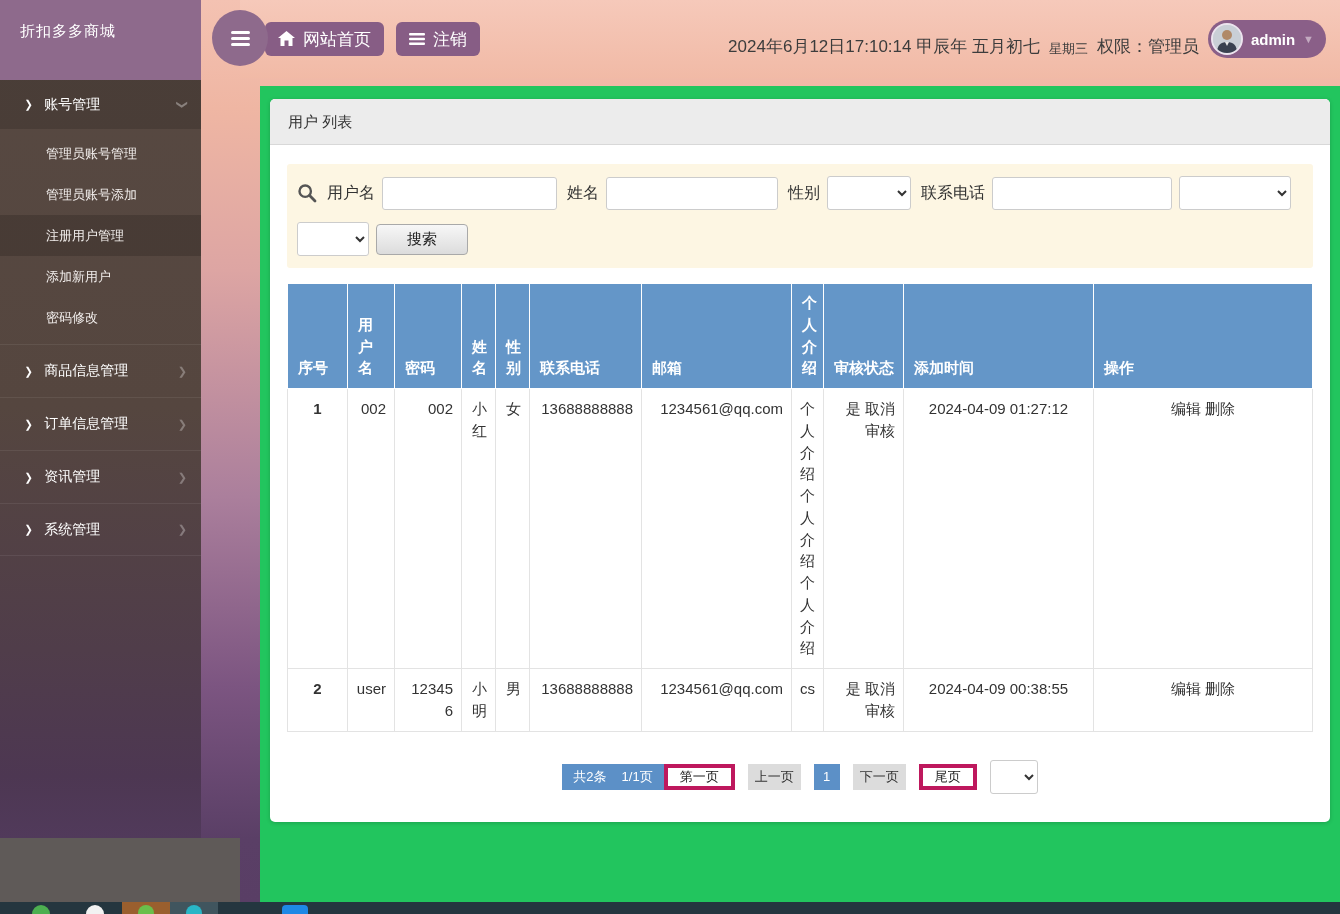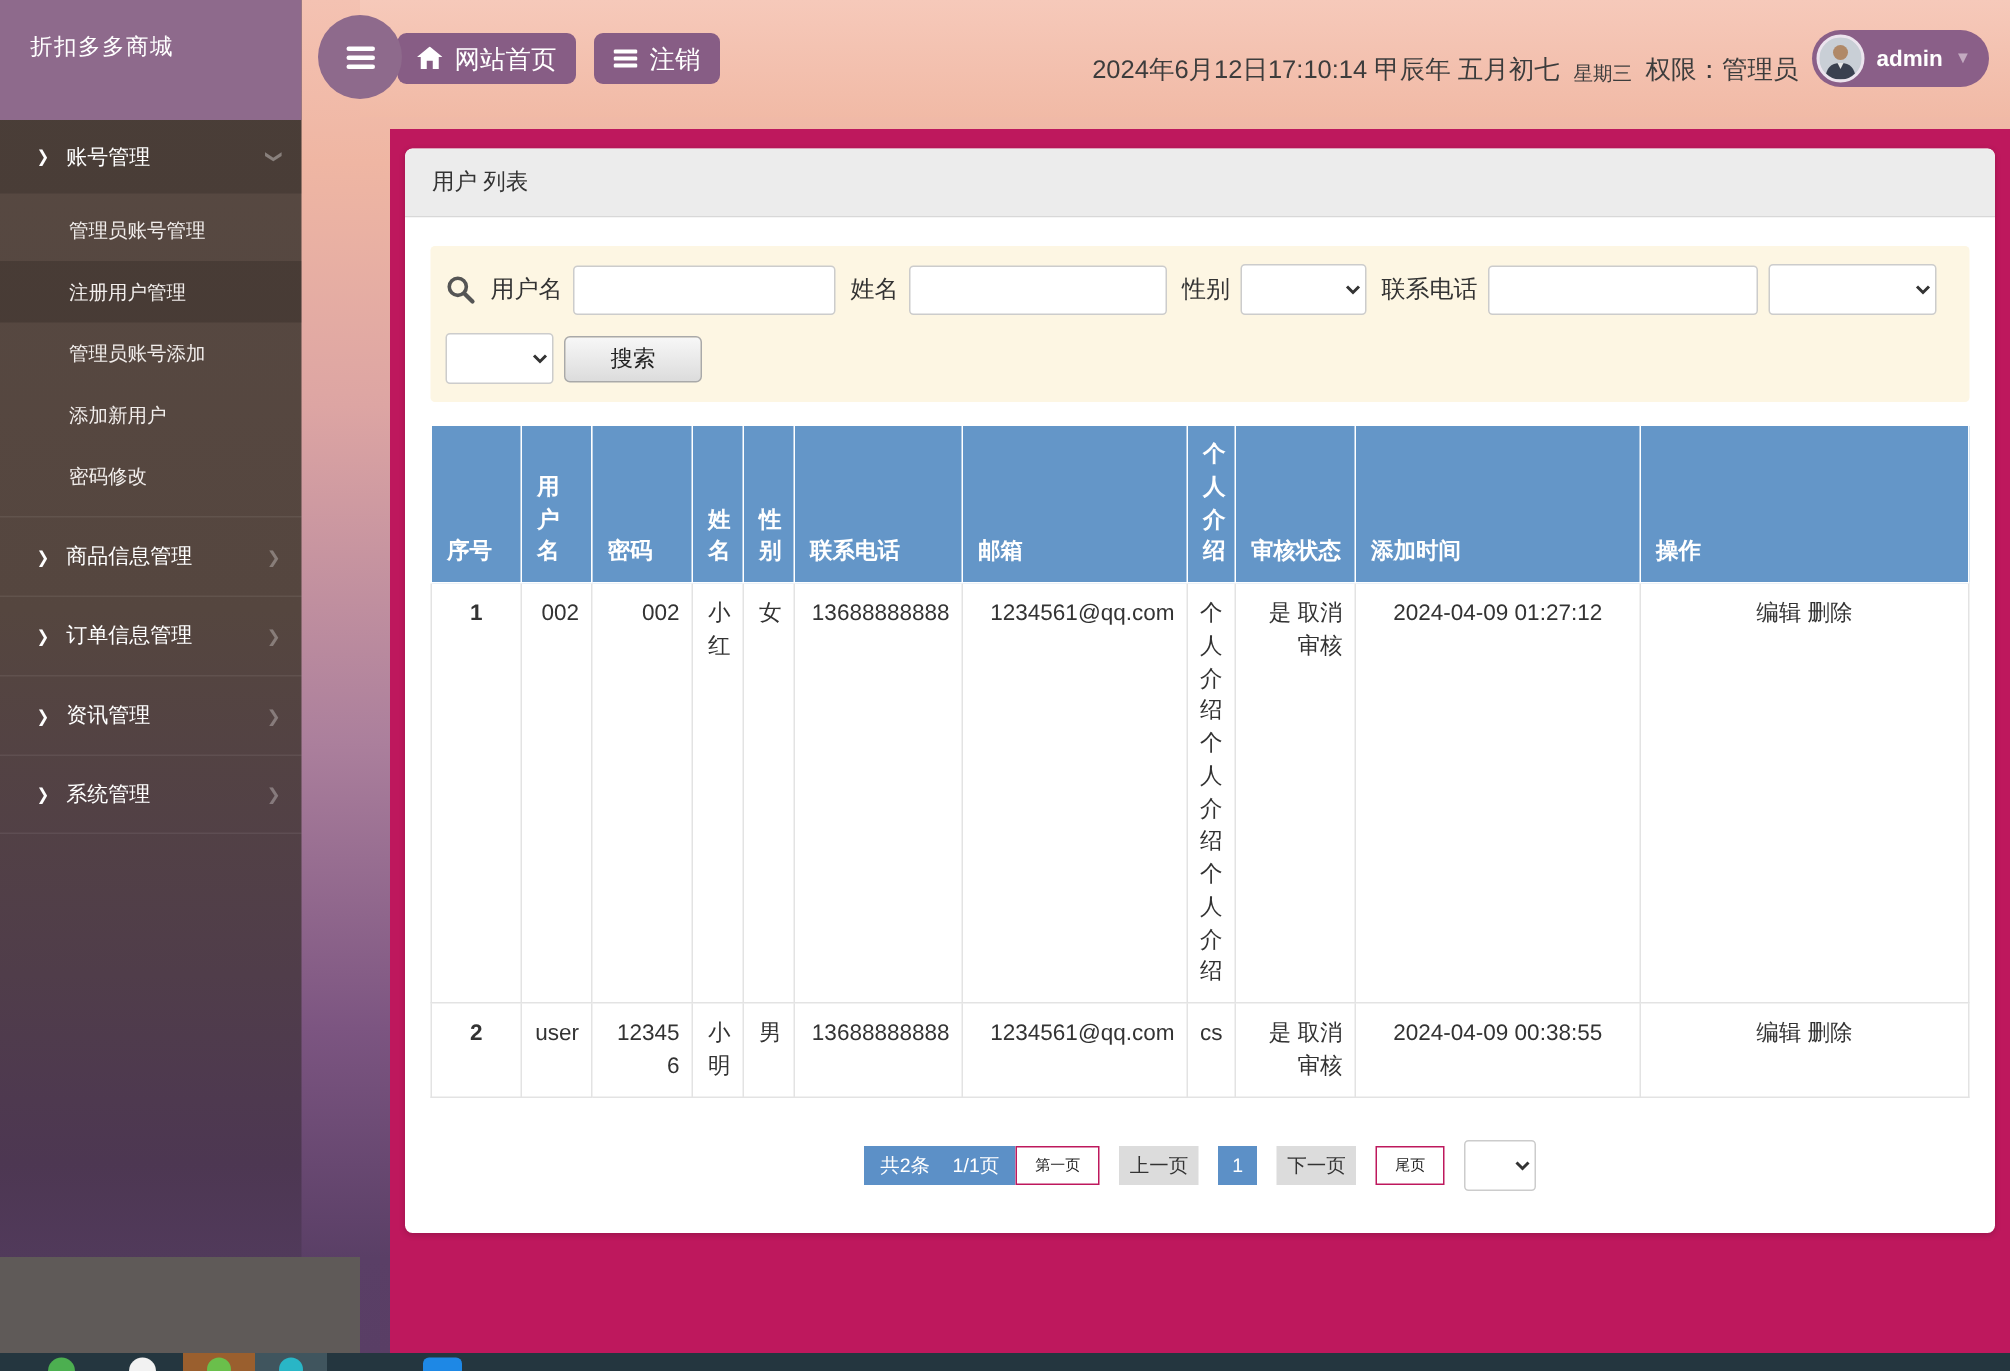--- a/index.html
+++ b/index.html
@@ -55,21 +55,21 @@
   .weekday { font-size:13px; }
   .admin-pill { background:#8a5f88; height:38px; border-radius:19px; display:flex;
     align-items:center; gap:8px; padding:0 12px 0 3px; cursor:pointer; }
   .avatar { width:32px; height:32px; border-radius:50%; border:2px solid #ece4ee;
     background:#cfd4da; overflow:hidden; flex:none; }
   .admin-name { color:#fff; font-size:15px; font-weight:bold; }
   .pill-caret { color:#c3aac0; font-size:11px; }
 
   
   .main { position:absolute; left:260px; top:86px; width:1080px; height:816px;
-    background:#be185d; z-index:3; padding:13px 10px 0; }
+    background:#22c55e; z-index:3; padding:13px 10px 0; }
   .panel { background:#fff; border-radius:5px; box-shadow:0 1px 4px rgba(0,0,0,.18);
     overflow:hidden; padding-bottom:28px; }
   .panel-header { height:46px; line-height:45px; background:#ececec;
     border-bottom:1px solid #d8d8d8; padding:0 18px; font-size:15px; color:#333;
     border-radius:5px 5px 0 0; }
   .panel-body { padding:19px 17px 0; }
 
   
   .search-box { background:#fdf6e3; border-radius:3px; padding:12px 10px;
     display:flex; flex-wrap:wrap; align-items:center; column-gap:7px; row-gap:12px;
@@ -96,22 +96,22 @@
   td.c-index { text-align:center; font-weight:bold; }
   td.c-time, td.c-actions { text-align:center; }
   .row-link { cursor:pointer; }
 
   
   .pagination { display:flex; justify-content:center; align-items:center; gap:13px;
     margin-top:28px; font-size:13px; color:#333; }
   .pg-joined { display:flex; }
   .pg-info { background:#5c90c7; color:#fff; height:26px; display:flex; align-items:center;
     padding:0 11px; gap:15px; }
-  .pg-first, .pg-last { background:#fff; border:1px solid #be185d; height:26px;
-    padding:0 12px; color:#222; cursor:pointer; font-size:10px; font-family:inherit; }
+  .pg-first, .pg-last { background:#fff; border:4px solid #be185d; height:26px;
+    padding:0 12px; color:#222; cursor:pointer; font-size:13px; font-family:inherit; }
   .pg-gray { background:#dcdcdc; border:none; height:26px; padding:0 7px; color:#333;
     cursor:pointer; font-size:13px; font-family:inherit; }
   .pg-current { background:#5c90c7; color:#fff; width:26px; height:26px; line-height:26px;
     text-align:center; }
   .pg-select { height:24px; width:48px; font-size:13px; }
 </style>
 </head>
 <body>
 
 <div class="page-bg"></div>
@@ -128,22 +128,22 @@
     </div>
   </div>
 
   <div class="menu-header">
     <span class="menu-caret">❯</span>
     <span>账号管理</span>
     <span class="right-caret">❯</span>
   </div>
   <div class="submenu">
     <div class="submenu-item">管理员账号管理</div>
+    <div class="submenu-item">管理员账号添加</div>
     <div class="submenu-item active">注册用户管理</div>
-    <div class="submenu-item">管理员账号添加</div>
     <div class="submenu-item">添加新用户</div>
     <div class="submenu-item">密码修改</div>
   </div>
 
   <div class="group-item">
     <span class="menu-caret">❯</span>
     <span>商品信息管理</span>
     <span class="right-caret">❯</span>
   </div>
   <div class="group-item">

